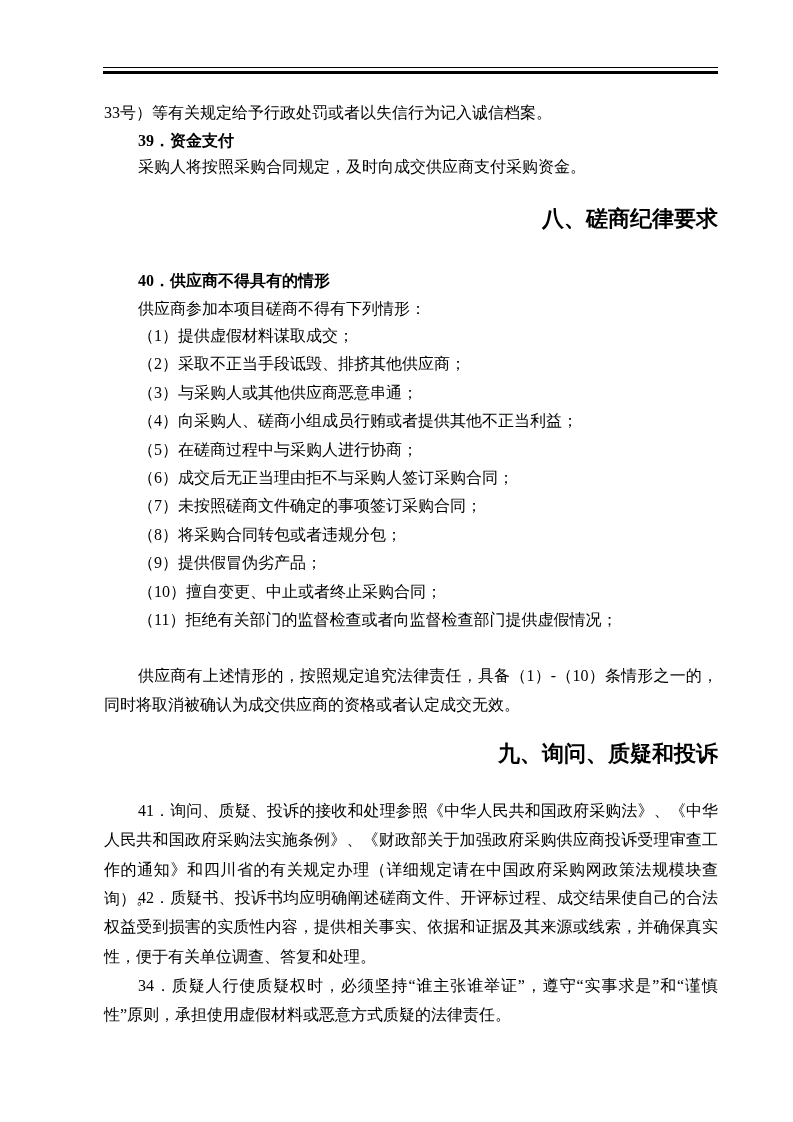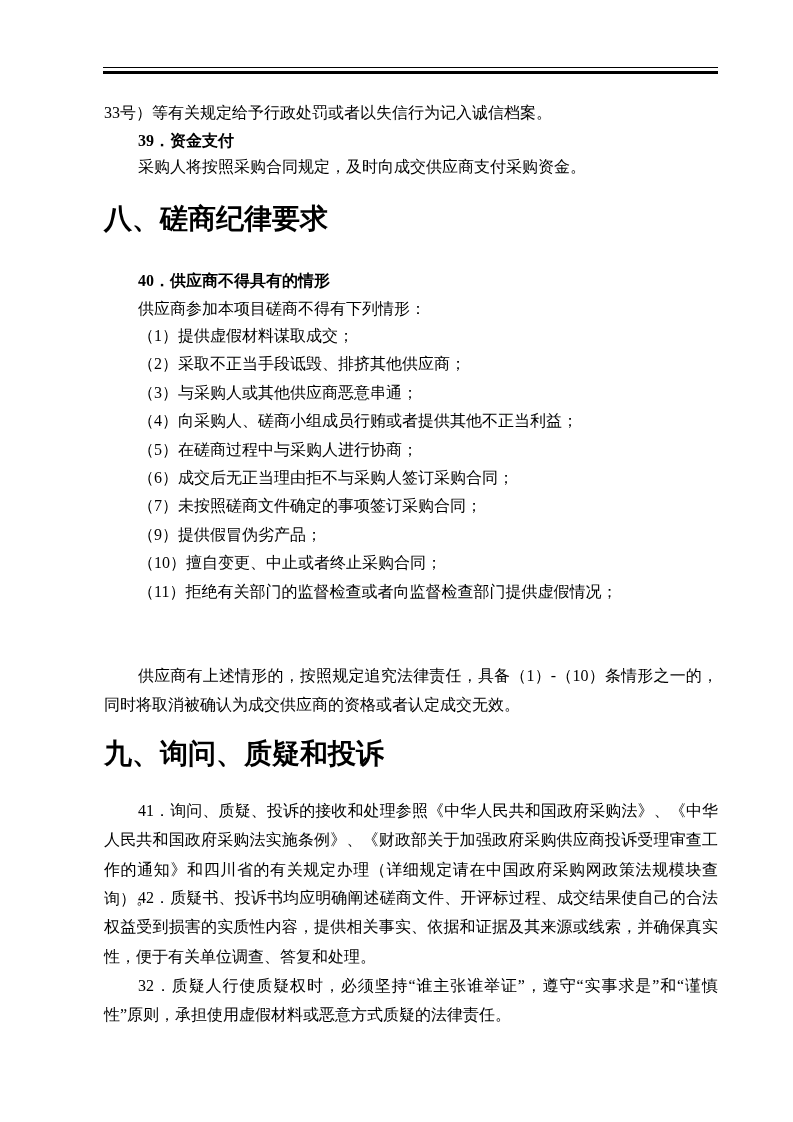--- a/index.html
+++ b/index.html
@@ -29,22 +29,22 @@
     width: 614px;
   }
   .body-text { font-size: 16px; line-height: 29px; }
   .indent { text-indent: 34px; }
   .just { text-align: justify; }
   .bold { font-weight: bold; }
   .section-heading {
     position: absolute;
     left: 104px;
     width: 614px;
-    text-align: left;
-    font-size: 28px;
+    text-align: right;
+    font-size: 22px;
     line-height: 30px;
     font-weight: bold;
   }
   .items { font-size: 16px; line-height: 28.4px; }
   .items p { text-indent: 34px; }
   .closing { line-height: 28.5px; }
   .para3 { line-height: 29.3px; }
   .page-footer {
     position: absolute;
     left: 104px;
@@ -76,29 +76,30 @@
   <p class="abs body-text indent" style="top:294px">供应商参加本项目磋商不得有下列情形：</p>
 
   <div class="abs items" style="top:322px">
     <p>（1）提供虚假材料谋取成交；</p>
     <p>（2）采取不正当手段诋毁、排挤其他供应商；</p>
     <p>（3）与采购人或其他供应商恶意串通；</p>
     <p>（4）向采购人、磋商小组成员行贿或者提供其他不正当利益；</p>
     <p>（5）在磋商过程中与采购人进行协商；</p>
     <p>（6）成交后无正当理由拒不与采购人签订采购合同；</p>
     <p>（7）未按照磋商文件确定的事项签订采购合同；</p>
+    <p>（8）将采购合同转包或者违规分包；</p>
     <p>（9）提供假冒伪劣产品；</p>
     <p>（10）擅自变更、中止或者终止采购合同；</p>
     <p>（11）拒绝有关部门的监督检查或者向监督检查部门提供虚假情况；</p>
   </div>
 
   <p class="abs body-text indent just closing" style="top:662px">供应商有上述情形的，按照规定追究法律责任，具备（1）-（10）条情形之一的，同时将取消被确认为成交供应商的资格或者认定成交无效。</p>
 
   <h2 class="section-heading" style="top:739px">九、询问、质疑和投诉</h2>
 
   <p class="abs body-text indent just para3" style="top:796px">41．询问、质疑、投诉的接收和处理参照《中华人民共和国政府采购法》、《中华人民共和国政府采购法实施条例》、《财政部关于加强政府采购供应商投诉受理审查工作的通知》和四川省的有关规定办理（详细规定请在中国政府采购网政策法规模块查询）。</p>
 
   <p class="abs body-text indent just para3" style="top:883px">42．质疑书、投诉书均应明确阐述磋商文件、开评标过程、成交结果使自己的合法权益受到损害的实质性内容，提供相关事实、依据和证据及其来源或线索，并确保真实性，便于有关单位调查、答复和处理。</p>
 
-  <p class="abs body-text indent just para3" style="top:971px">32．质疑人行使质疑权时，必须坚持“谁主张谁举证”，遵守“实事求是”和“谨慎性”原则，承担使用虚假材料或恶意方式质疑的法律责任。</p>
+  <p class="abs body-text indent just para3" style="top:971px">34．质疑人行使质疑权时，必须坚持“谁主张谁举证”，遵守“实事求是”和“谨慎性”原则，承担使用虚假材料或恶意方式质疑的法律责任。</p>
 
 
 </div>
 
 </body></html>

